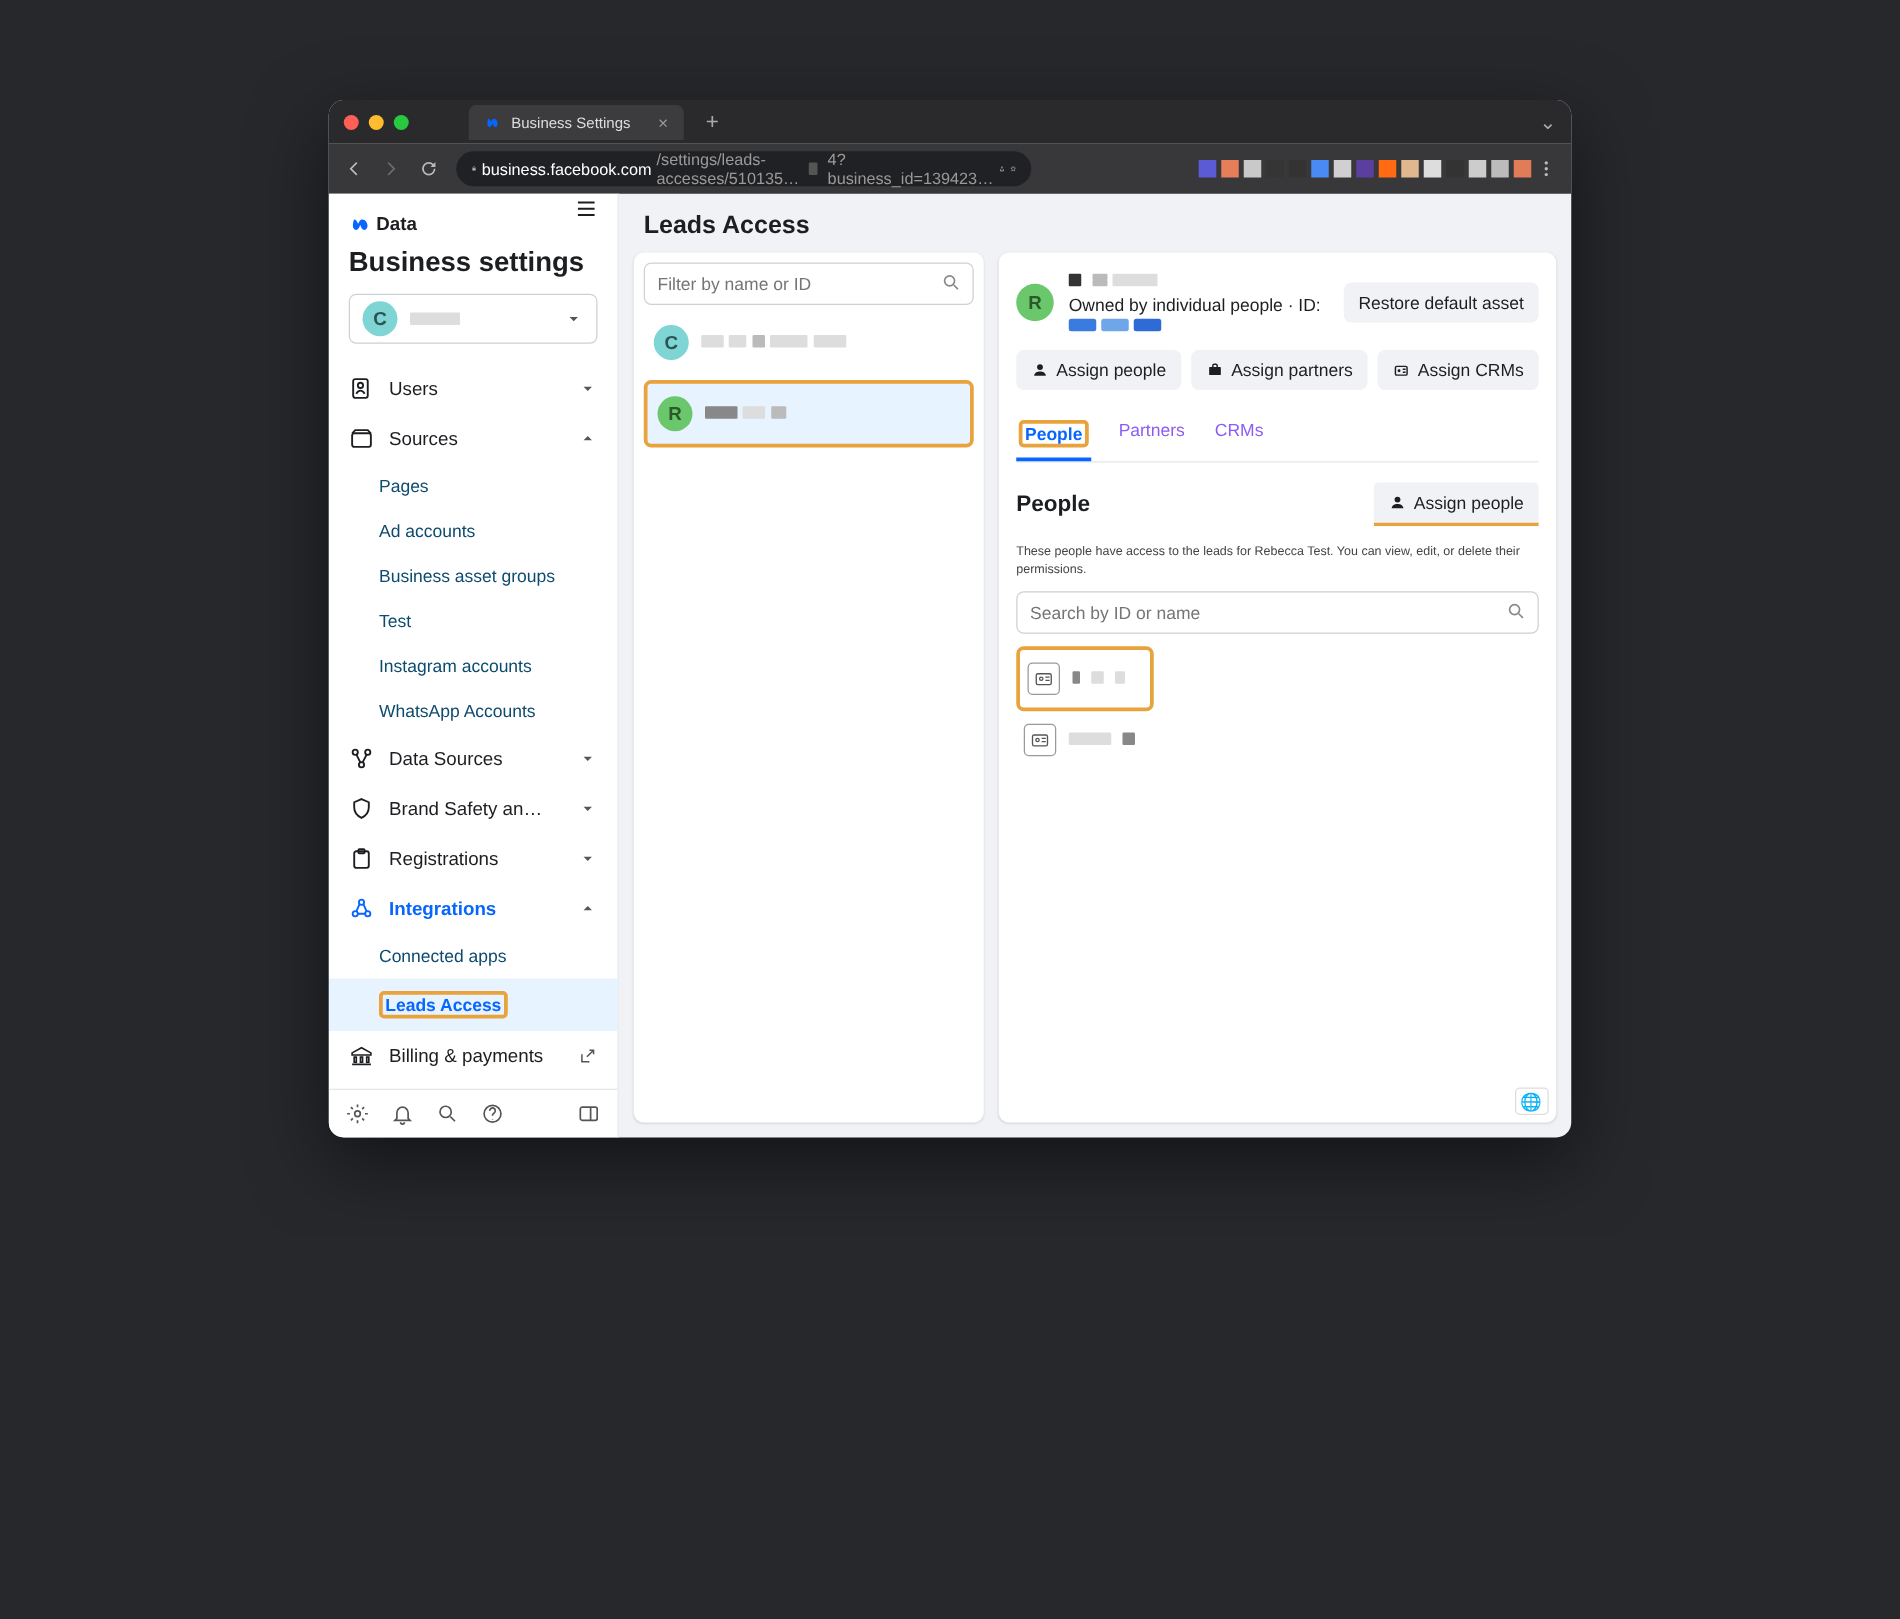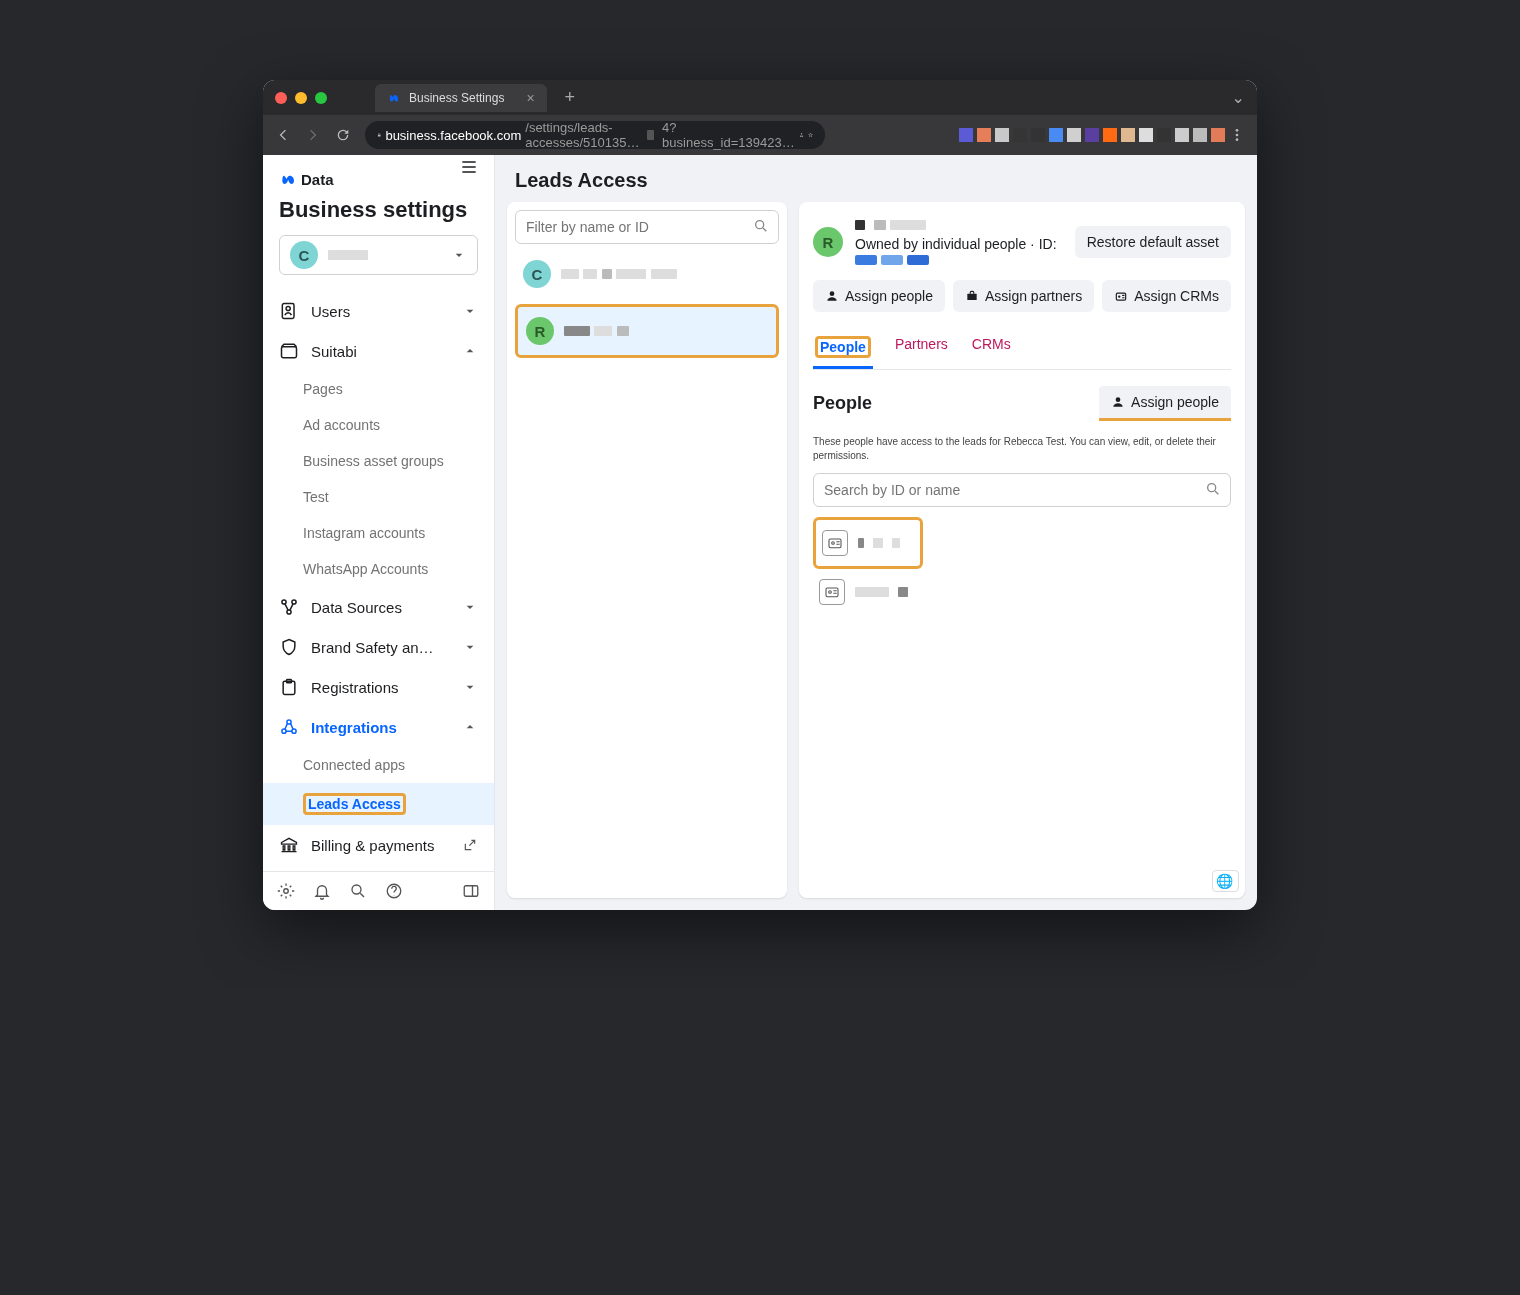--- a/index.html
+++ b/index.html
@@ -26,21 +26,21 @@
 .metaicon{color:#0866ff}
 .hamb{position:absolute;margin-left:180px;margin-top:-24px}
 .title{font-size:22px;font-weight:700;color:#1c1e21;margin-top:4px}
 .acct{margin-top:12px;border:1px solid #ced0d4;border-radius:6px;height:40px;display:flex;align-items:center;padding:0 10px;gap:10px}
 .av{width:28px;height:28px;border-radius:50%;display:flex;align-items:center;justify-content:center;font-weight:600;font-size:15px;color:#333}
 .av.c{background:#7fd4d4;color:#2b5555}
 .av.r{background:#6bc76b;color:#2a5a2a}
 .redact{display:inline-block;background:#ddd;height:10px;border-radius:1px}
 .navlist{flex:1;overflow:auto;padding:6px 0}
 .navitem{display:flex;align-items:center;padding:10px 16px;gap:12px;font-size:15px;color:#1c1e21;cursor:pointer}
-.navitem.sub{padding-left:40px;font-size:14px;color:#737373}
+.navitem.sub{padding-left:40px;font-size:14px;color:#0c4a6e}
 .navitem.active{color:#0866ff;font-weight:600}
 .navitem.sub.active{background:#e7f3ff;color:#0866ff}
 .sicon{width:20px;height:20px;display:flex;align-items:center;justify-content:center}
 .chevright{margin-left:auto;width:16px;height:16px}
 .sidefoot{border-top:1px solid #e4e6ea;padding:10px 14px;display:flex;gap:18px;color:#555}
 .sidefoot .sp{margin-left:auto}
 .main{flex:1;display:flex;flex-direction:column}
 .pagehead{padding:14px 20px 10px;font-size:20px;font-weight:700;color:#1c1e21}
 .cols{flex:1;display:flex;gap:12px;padding:0 12px 12px}
 .card{background:#fff;border-radius:8px;box-shadow:0 1px 2px rgba(0,0,0,.1);display:flex;flex-direction:column}
@@ -50,21 +50,21 @@
 .search .sicon-s{position:absolute;right:10px;top:8px;color:#888}
 .listitem{display:flex;align-items:center;gap:10px;padding:10px 8px;border-radius:6px;margin-top:6px}
 .listitem.sel{background:#e7f3ff}
 .detailcard{flex:1;padding:14px 14px 0;position:relative}
 .drow{display:flex;align-items:center;gap:12px}
 .ownline{font-size:14px;color:#1c1e21;margin-top:2px}
 .restore{margin-left:auto;background:#f0f2f5;border:none;padding:8px 12px;border-radius:6px;font-size:14px;color:#1c1e21}
 .btnrow{display:flex;gap:8px;margin:12px 0}
 .btn{background:#f0f2f5;border:none;padding:8px 12px;border-radius:6px;font-size:14px;color:#1c1e21;display:flex;align-items:center;gap:6px}
 .tabs{display:flex;gap:20px;border-bottom:1px solid #e4e6ea;margin-top:4px}
-.tabi{padding:8px 2px;font-size:14px;color:#be185d;cursor:pointer}
+.tabi{padding:8px 2px;font-size:14px;color:#8b5cf6;cursor:pointer}
 .tabi.act{color:#0866ff;font-weight:600;border-bottom:3px solid #0866ff}
 .secrow{display:flex;align-items:center;margin-top:16px}
 .sect{font-size:18px;font-weight:700;color:#1c1e21}
 .desc{font-size:10px;color:#444;margin-top:14px;line-height:1.4}
 .psearch{position:relative;margin-top:10px}
 .psearch input{width:100%;height:34px;border:1px solid #ced0d4;border-radius:6px;padding:0 34px 0 10px;font-size:14px}
 .prow{display:flex;align-items:center;gap:10px;padding:10px 6px}
 .pico{width:26px;height:26px;border:1px solid #999;border-radius:4px;display:flex;align-items:center;justify-content:center;color:#555}
 .hl{border:3px solid #e8a33d;border-radius:6px}
 .hlin{display:inline-block;border:3px solid #e8a33d;border-radius:4px;padding:0 2px}
@@ -179,21 +179,21 @@
             </svg>
         </div>
 
         <div class="navitem">
           <span class="sicon">
               <svg width="20" height="20" viewBox="0 0 24 24">
                 <rect x="3" y="7" width="18" height="13" rx="2" fill="none" stroke="#1c1e21" stroke-width="1.8"></rect>
                 <path d="M3 7l3-3h12l3 3" fill="none" stroke="#1c1e21" stroke-width="1.8"></path>
               </svg>
             </span>
-          <span>Suitabi</span>
+          <span>Sources</span>
           <svg class="chevright" viewBox="0 0 24 24">
               <path fill="#555" d="M7 14l5-5 5 5z"></path>
             </svg>
         </div>
         <div class="navitem sub">
             <span>Pages</span>
           </div>
         <div class="navitem sub">
             <span>Ad accounts</span>
           </div>

